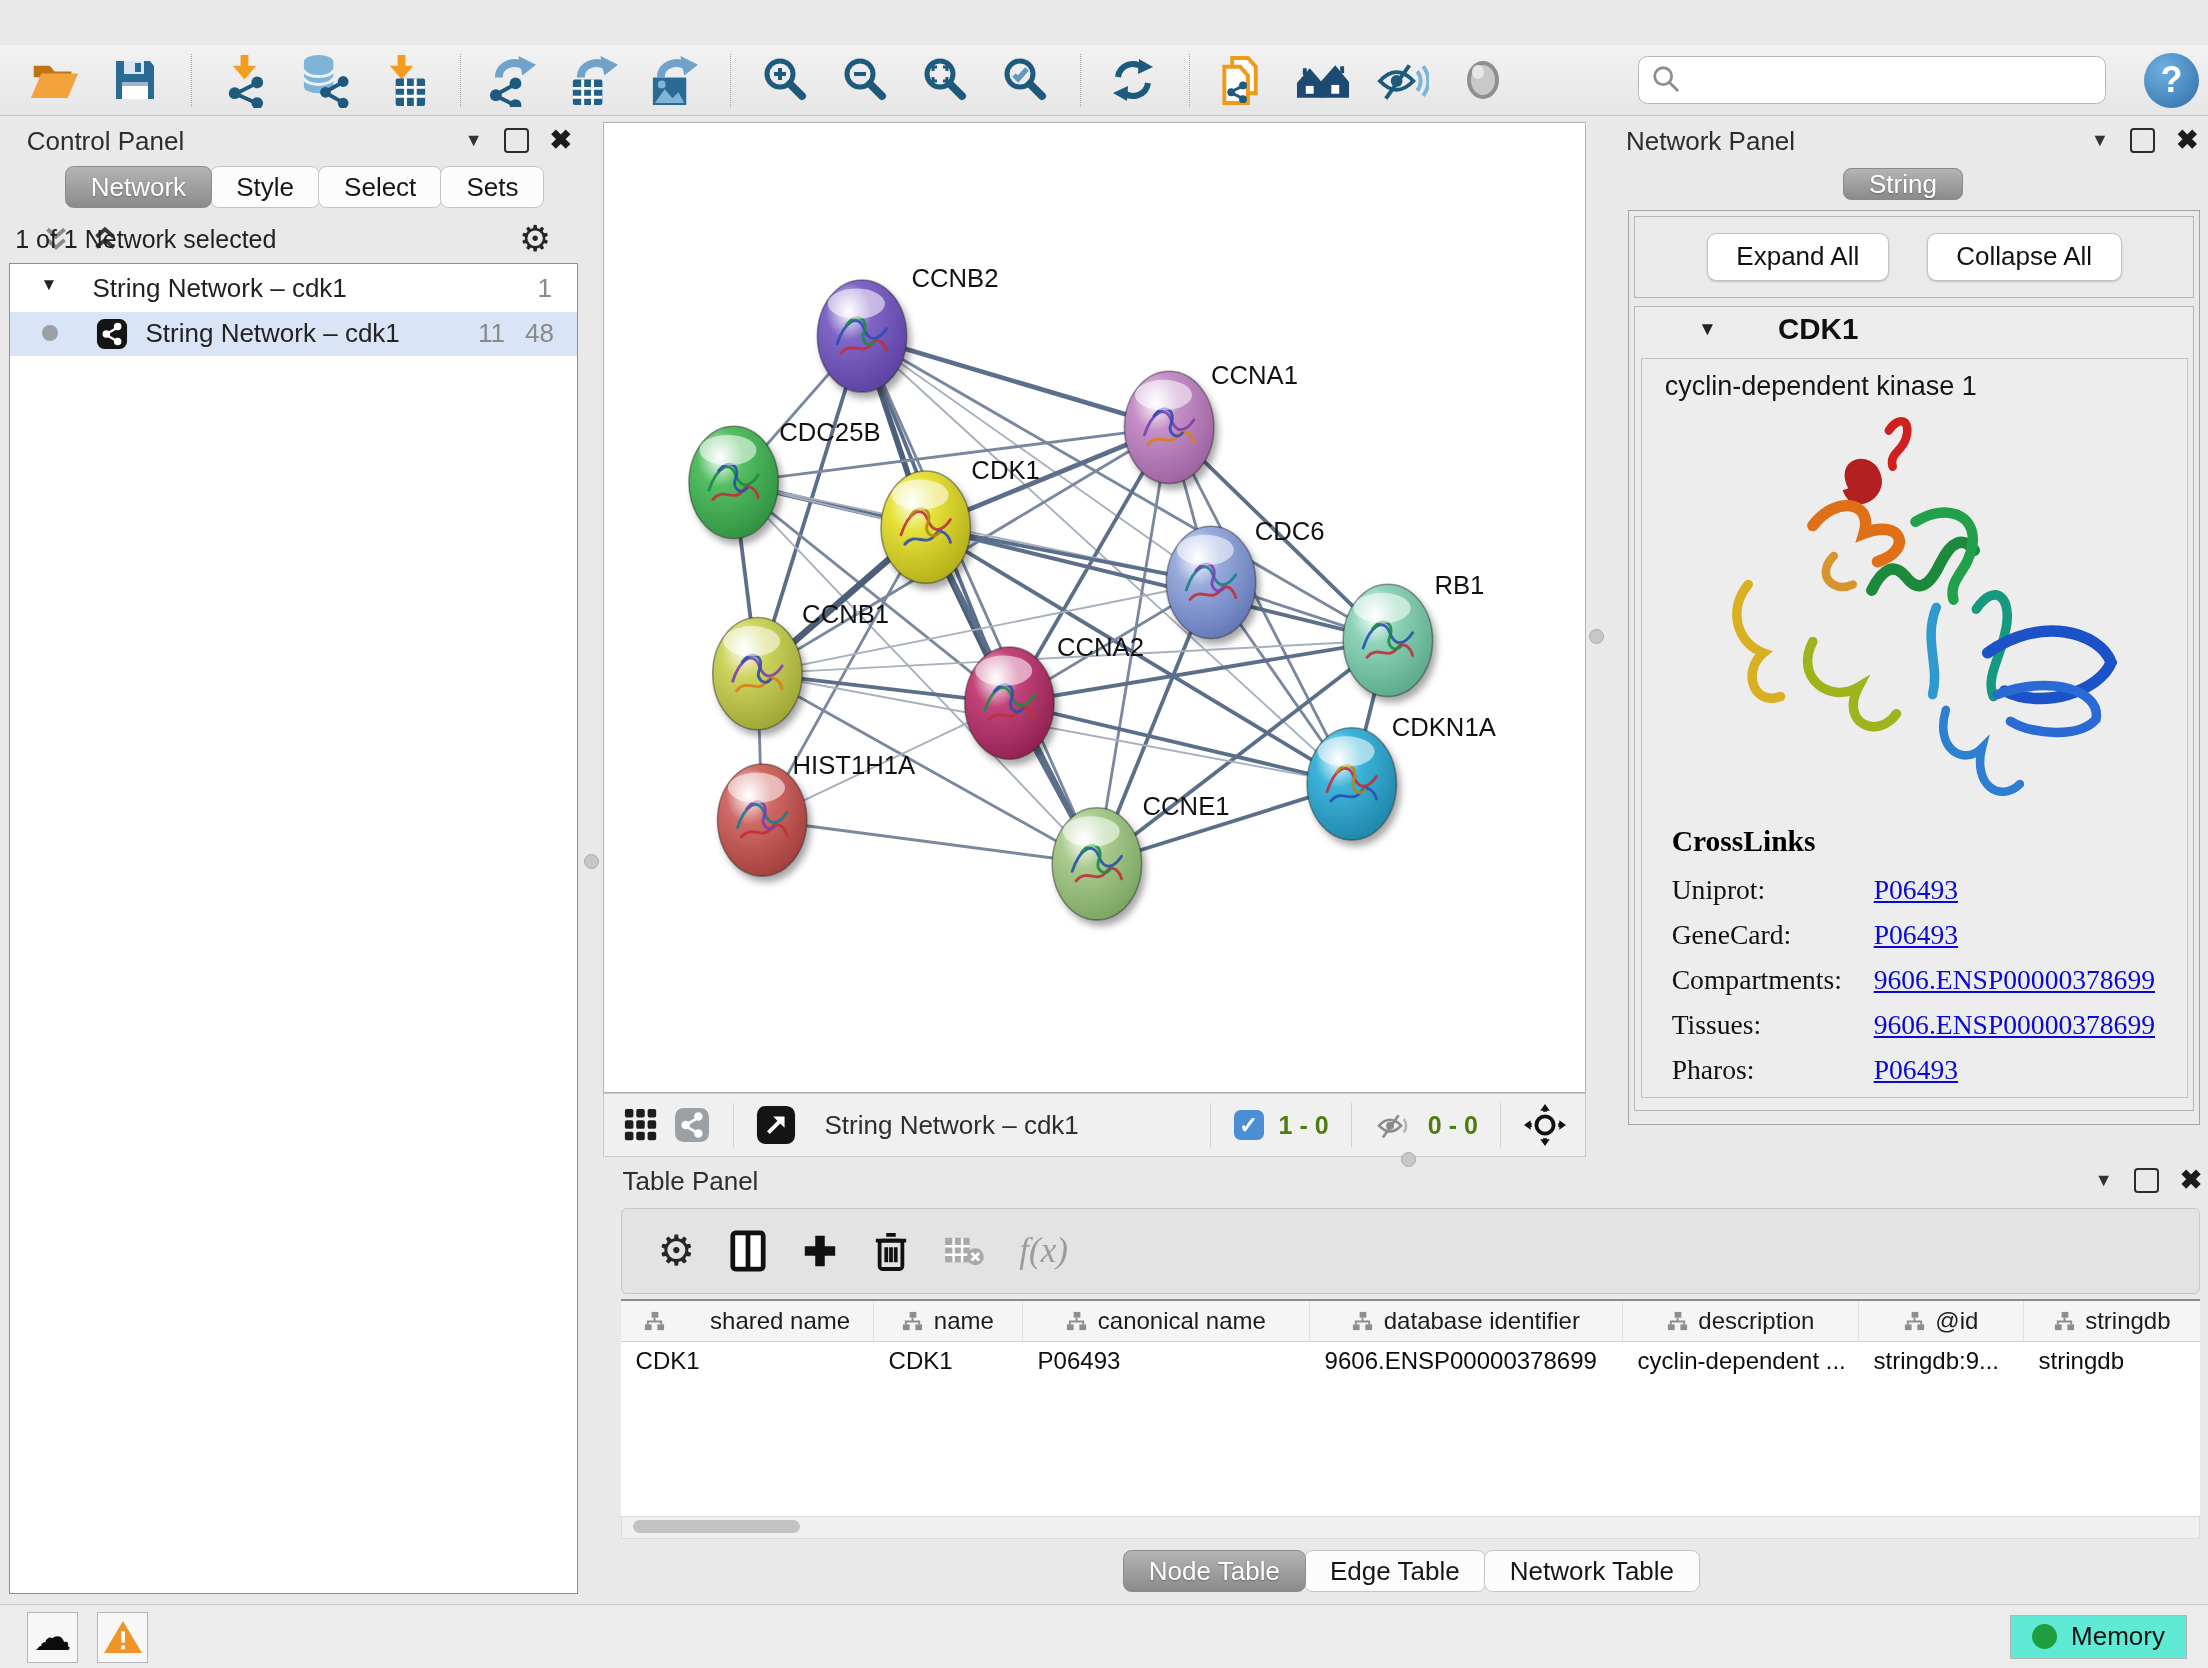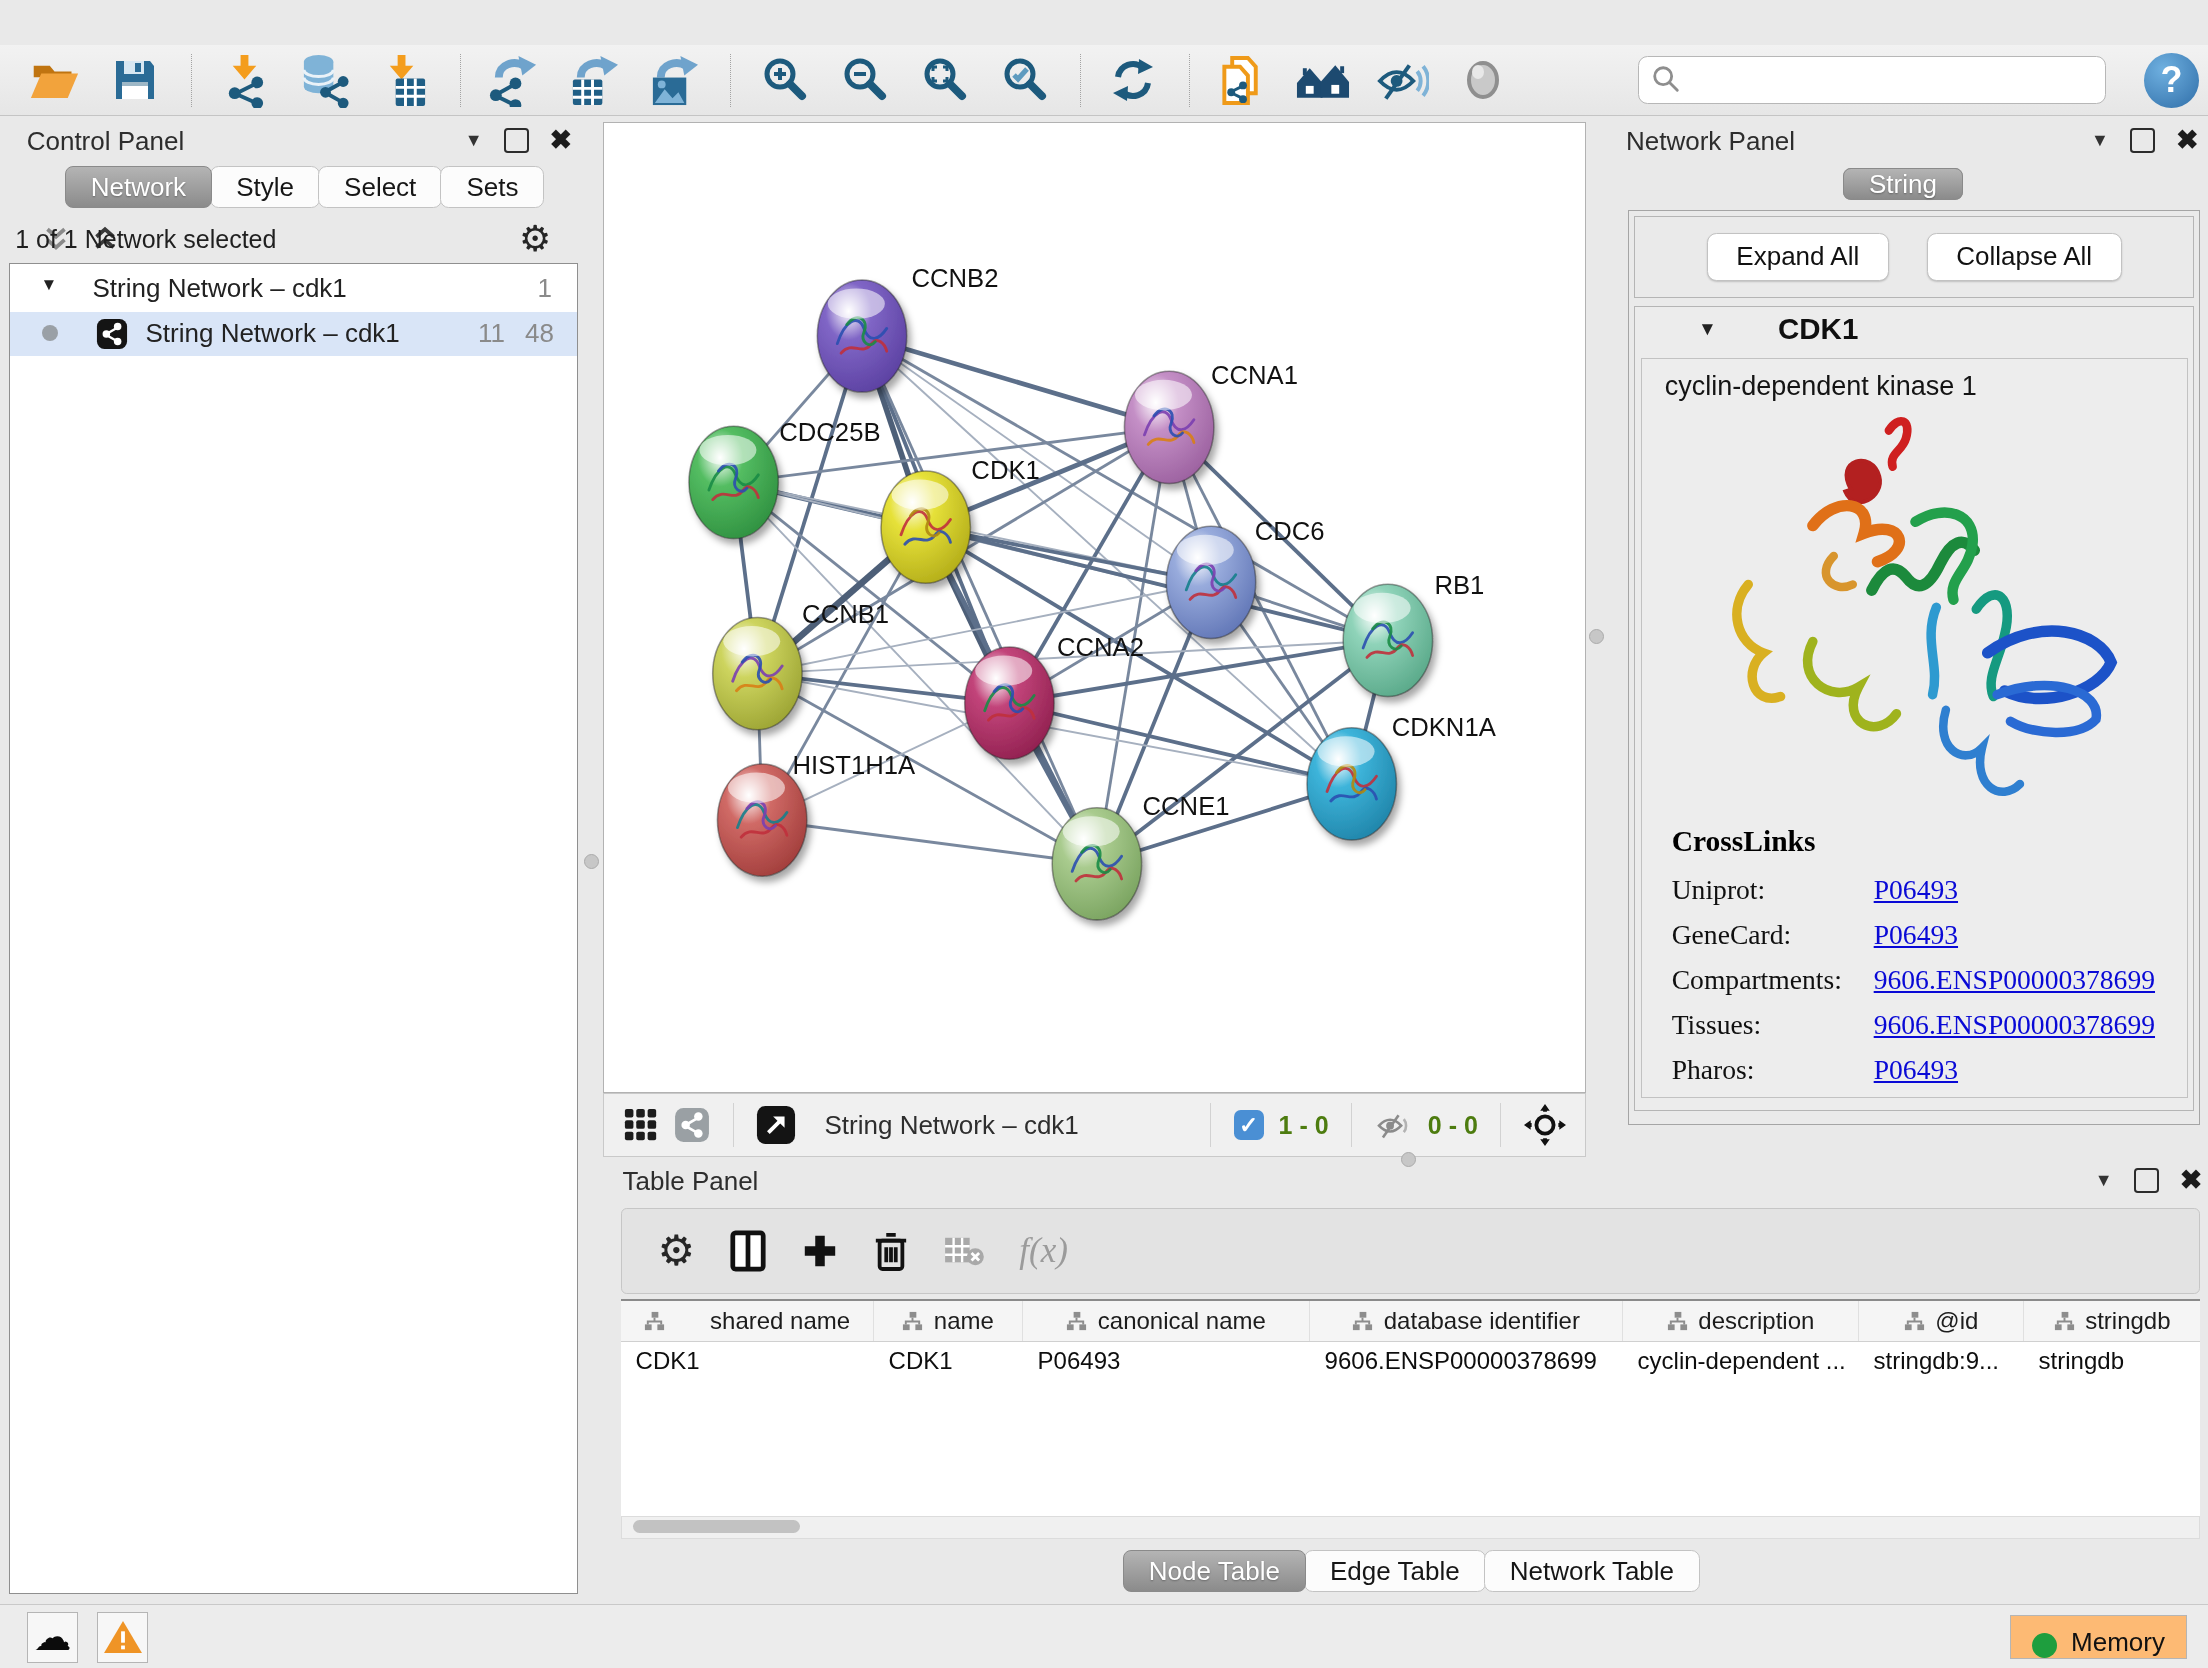--- a/index.html
+++ b/index.html
@@ -29,21 +29,21 @@
   
   .panel-header{position:absolute;left:0;top:0;right:0;height:38px;}
   .panel-title{position:absolute;left:21px;top:3.8px;font-size:26px;color:#2d2d2d;}
   .ph-ctrls{position:absolute;right:9.5px;top:5.7px;display:flex;align-items:center;gap:21px;}
   .ph-tri{font-size:18px;color:#333;}
   .ph-float{width:21px;height:21px;border:2.9px solid #2c2c2c;border-radius:3.8px;}
   .ph-close{font-size:27px;color:#1c1c1c;font-weight:bold;line-height:21px;}
   .tab{height:40px;line-height:40px;padding:0 25px;background:#fcfcfc;border:1.9px solid #c3c3c3;
       border-radius:8.6px;font-size:26px;margin-right:-1.9px;position:relative;color:#161616;}
   .tab.active{background:linear-gradient(#b4b4b4,#8b8b8b);color:#fff;border-color:#8a8a8a;z-index:2;
-      text-shadow:0 1px 1.9px rgba(0,0,0,.3);border-radius:8px;}
+      text-shadow:0 1px 1.9px rgba(0,0,0,.3);}
   
   .control-panel{position:absolute;left:5.7px;top:122px;width:576px;height:1478px;}
   .cp-tabs{position:absolute;left:59px;top:44px;display:flex;}
   .cp-toolrow{position:absolute;left:9.5px;right:9.5px;top:97px;height:42px;}
   .chev{position:absolute;top:5.7px;}
   .cp-status{position:absolute;left:0;right:0;top:5.7px;font-size:25px;color:#1f1f1f;}
   .gear{font-size:36px;color:#262626;line-height:36px;}
   .cp-gear{position:absolute;right:21px;top:1.9px;}
   .cp-list{position:absolute;left:3.8px;right:3.8px;top:141px;bottom:5.7px;background:#fff;
      border:1.9px solid #8f8f8f;}
@@ -101,22 +101,22 @@
   .hscroll{position:absolute;left:7.6px;right:7.6px;top:354px;height:21px;background:#f0f0f0;
       border:1px solid #dcdcdc;}
   .hthumb{position:absolute;left:11.4px;top:2.9px;width:167px;height:13.3px;background:#c2c2c2;border-radius:6.7px;}
   .tp-tabs{position:absolute;left:0;right:0;top:388px;display:flex;justify-content:center;}
   
   .statusbar{position:absolute;left:0;top:1604px;width:2208px;height:65px;background:#ececec;
       border-top:1.9px solid #c9c9c9;}
   .sb-btn{position:absolute;top:6.7px;width:51px;height:51px;background:#f7f7f7;border:1.9px solid #b5b5b5;
       display:flex;align-items:center;justify-content:center;box-sizing:border-box;}
   .cloud{font-size:38px;color:#0c0c0c;line-height:38px;}
-  .memory{position:absolute;right:21px;top:9.5px;height:44px;background:#fdba74;border:1.9px solid #b5b5b5;
-      display:flex;align-items:flex-end;gap:14px;padding:0 21px;font-size:26px;color:#111;box-sizing:border-box;}
+  .memory{position:absolute;right:21px;top:9.5px;height:44px;background:#5eead4;border:1.9px solid #b5b5b5;
+      display:flex;align-items:center;gap:14px;padding:0 21px;font-size:26px;color:#111;box-sizing:border-box;}
   .memdot{width:25px;height:25px;border-radius:50%;background:#1e9e3e;}
   .splitdot{position:absolute;width:13.3px;height:13.3px;border-radius:50%;background:#c7c7c7;border:1px solid #ababab;}
 </style>
 </head>
 <body>
 
 <div class="app">
 
 
   <div class="toolbar">

